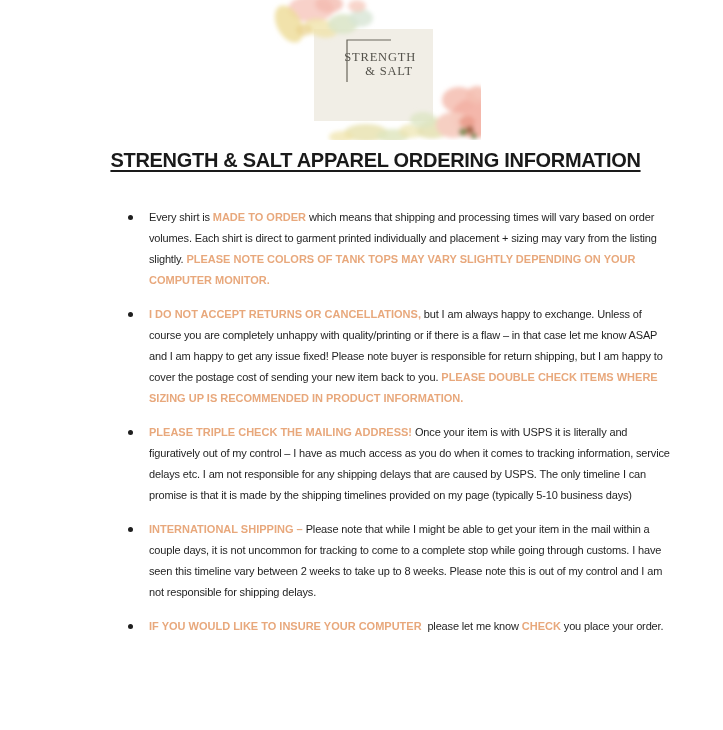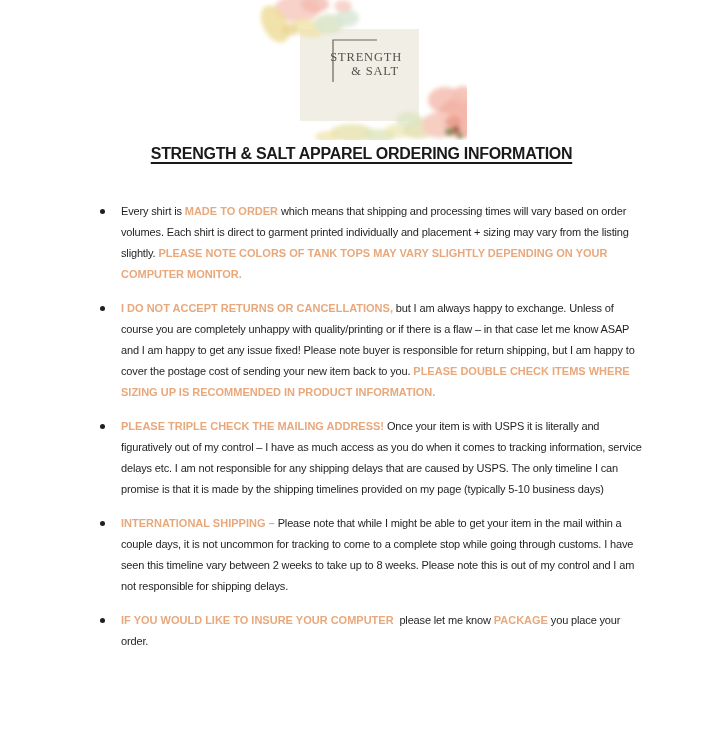--- a/index.html
+++ b/index.html
@@ -4,32 +4,33 @@
 <style>
   * { margin:0; padding:0; box-sizing:border-box; }
   html,body { background:#ffffff; }
   .page {
     position:relative;
     width:723px; height:730px;
     margin:0 auto;
     background:#ffffff;
     overflow:hidden;
     font-family:"Liberation Sans", sans-serif;
+    padding-left:28px;
   }
   .logo-wrap {
     position:relative;
     width:210px; height:140px;
     margin:0 auto;
   }
   .logo-wrap svg { display:block; width:210px; height:140px; }
   .title {
     text-align:center;
-    margin-top:0;
+    margin-top:6px;
     line-height:28px;
-    font-size:16px;
+    font-size:20px;
     font-weight:bold;
     letter-spacing:-0.3px;
     color:var(--title-color,#1a1a1a);
   }
   .title .underline {
     text-decoration:underline;
     text-decoration-thickness:2px;
     text-underline-offset:3px;
   }
   .content {
@@ -128,17 +129,17 @@
       <div class="bullet">
         <span class="dot"></span>
         <div class="bullet-text"><span class="hl">PLEASE TRIPLE CHECK THE MAILING ADDRESS!</span><span> Once your item is with USPS it is literally and figuratively out of my control – I have as much access as you do when it comes to tracking information, service delays etc. I am not responsible for any shipping delays that are caused by USPS. The only timeline I can promise is that it is made by the shipping timelines provided on my page (typically 5-10 business days)</span></div>
       </div>
       <div class="bullet">
         <span class="dot"></span>
         <div class="bullet-text"><span class="hl">INTERNATIONAL SHIPPING – </span><span>Please note that while I might be able to get your item in the mail within a couple days, it is not uncommon for tracking to come to a complete stop while going through customs. I have seen this timeline vary between 2 weeks to take up to 8 weeks. Please note this is out of my control and I am not responsible for shipping delays.</span></div>
       </div>
       <div class="bullet">
         <span class="dot"></span>
-        <div class="bullet-text"><span class="hl">IF YOU WOULD LIKE TO INSURE YOUR COMPUTER</span><span> &nbsp;please let me know </span><span class="hl">PACKAGE</span><span> you place your order.</span></div>
+        <div class="bullet-text"><span class="hl">IF YOU WOULD LIKE TO INSURE YOUR COMPUTER</span><span> &nbsp;please let me know </span><span class="hl">CHECK</span><span> you place your order.</span></div>
       </div>
     </div>
 
 </div>
 
 </body></html>

